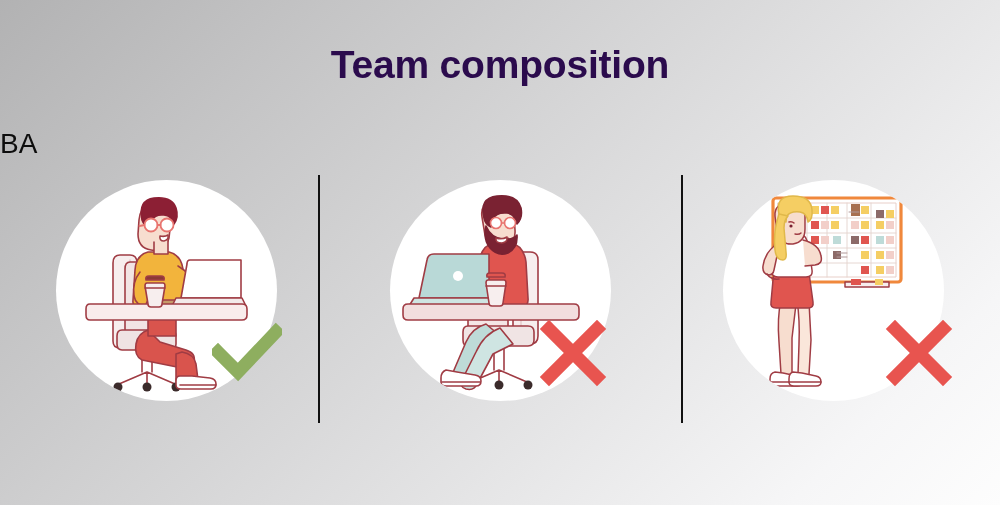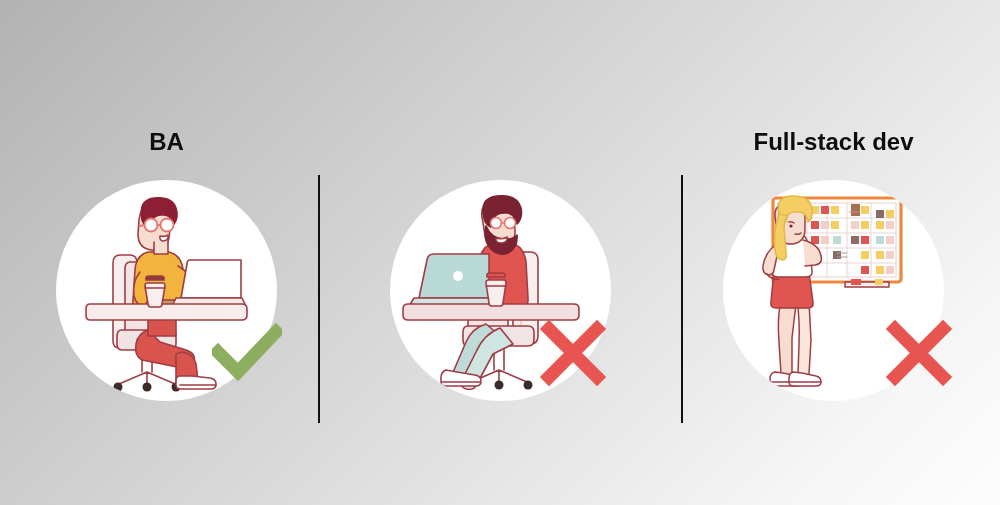--- a/index.html
+++ b/index.html
@@ -51,23 +51,22 @@
   }
   .col-0 { left: 0px; }
   .col-1 { left: 334px; }
   .col-2 { left: 667px; }
 
   .col-header {
     position: absolute;
     top: 130px;
     left: 0;
     width: 333px;
-    text-align: center;
-    font-size: 24px;
-    font-weight: bold;
+    font-size: 28px;
+    font-weight: normal;
     color: #0d0d0d;
     line-height: 1;
   }
 
   .divider {
     position: absolute;
     top: 175px;
     width: 0;
     height: 248px;
     border-left: 2px solid #111111;
@@ -102,20 +101,21 @@
   }
   .v-0 { top: 318px; left: 212px; }
   .v-1 { top: 318px; left: 538px; }
   .v-2 { top: 318px; left: 884px; }
 </style>
 </head>
 <body>
 
 <div class="slide">
 
+  <div class="title">Team composition</div>
 
   <div class="columns">
 
     <div class="column col-0">
       <div class="col-header">BA</div>
 
       <div class="disc">
         <svg class="art" viewBox="0 0 221 221">
           <g stroke="#a03c44" stroke-width="1.6" stroke-linecap="round" stroke-linejoin="round" fill="none">
 
@@ -226,21 +226,20 @@
 
             <path d="M98 100 q-2 0 -2 3 l3 20 q0 3 3 3 l8 0 q3 0 3 -3 l3 -20 q0 -3 -2 -3 z" fill="#f7eeee" stroke="#a03c44"></path>
             <path d="M96 106 l20 0" stroke="#a03c44"></path>
             <path d="M97 97 q-1 -4 3 -4 l12 0 q4 0 3 4 z" fill="#e0554f" stroke="#a03c44"></path>
           </g>
         </svg>
       </div>
     </div>
 
     <div class="column col-2">
-      <div class="col-header">Full-stack dev</div>
 
       <div class="disc">
         <svg class="art" viewBox="0 0 221 221">
           <g stroke="#a03c44" stroke-width="1.5" stroke-linecap="round" stroke-linejoin="round" fill="none">
 
             <rect x="50" y="18" width="128" height="84" rx="3" fill="#ffffff" stroke="#f0883c" stroke-width="3.2"></rect>
             <rect x="55" y="23" width="118" height="74" fill="#ffffff" stroke="#e8cfc9" stroke-width="1"></rect>
 
             <g stroke="#e3d2cd" stroke-width="0.9">
               <path d="M55 38 l118 0 M55 53 l118 0 M55 68 l118 0 M55 83 l118 0"></path>

